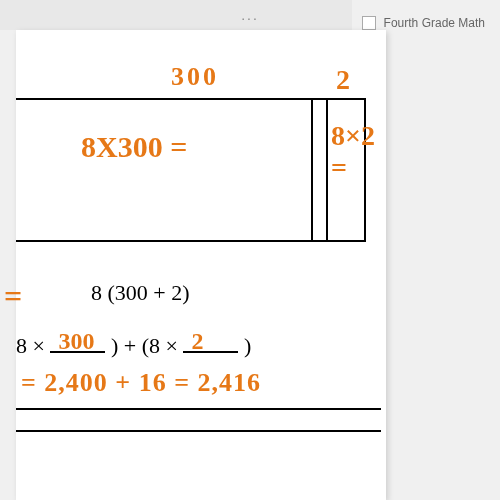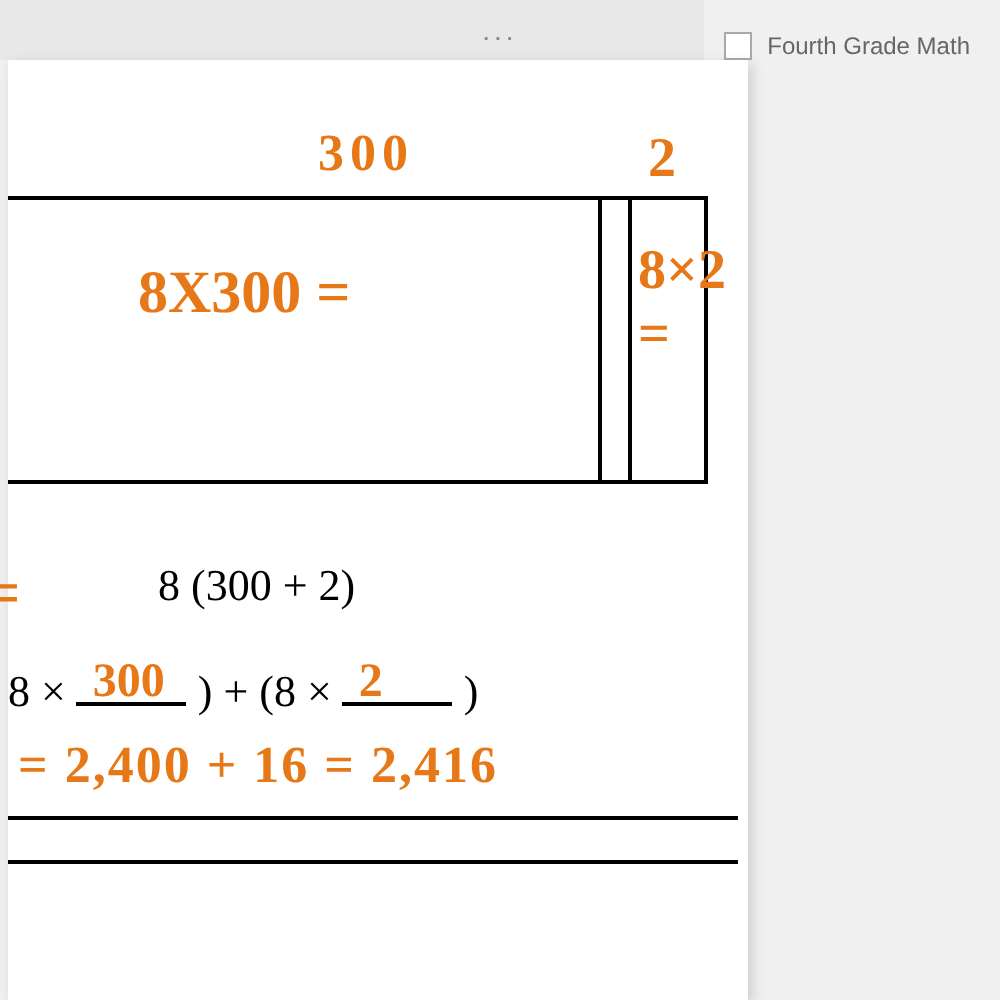--- a/index.html
+++ b/index.html
@@ -40,21 +40,21 @@
       height: 14px;
       border: 1px solid #aaa;
       background: white;
     }
     .tab-label {
       font-size: 12px;
       color: #666;
     }
     .document-area {
       position: absolute;
-      left: 4px;
+      left: 16px;
       top: 30px;
       width: 370px;
       height: 470px;
       background: white;
       box-shadow: 2px 2px 6px rgba(0,0,0,0.15);
     }
     .handwriting {
       font-family: 'Comic Sans MS', cursive;
       color: #e67817;
       font-weight: bold;

